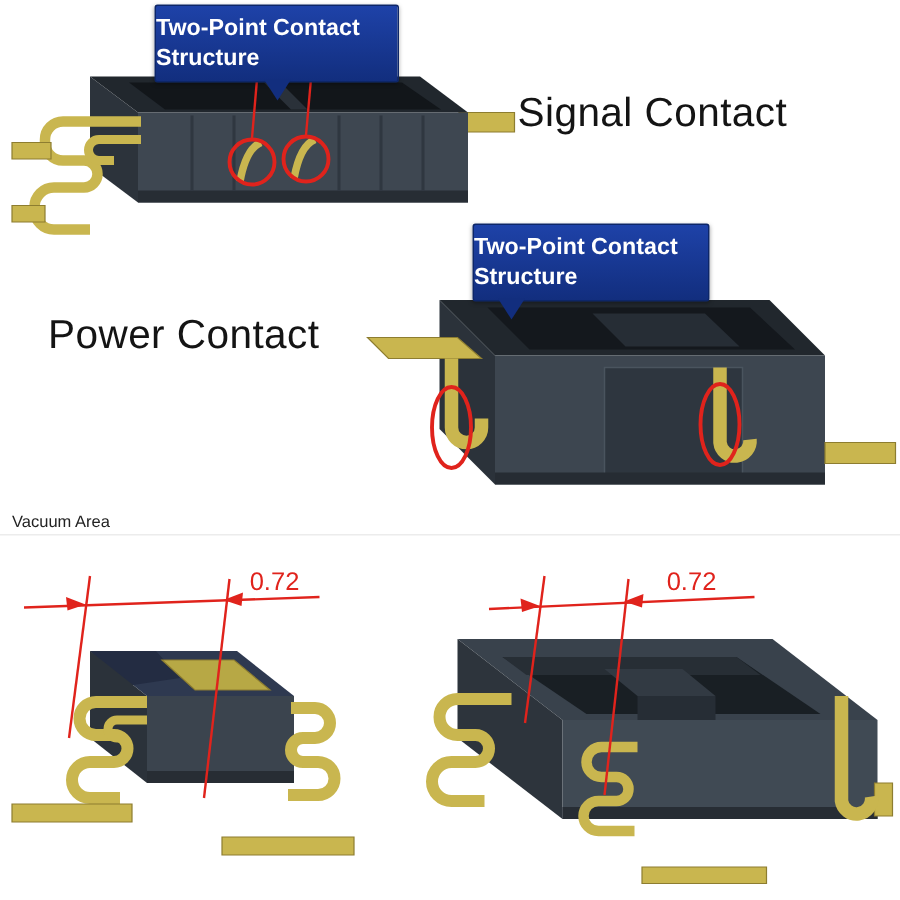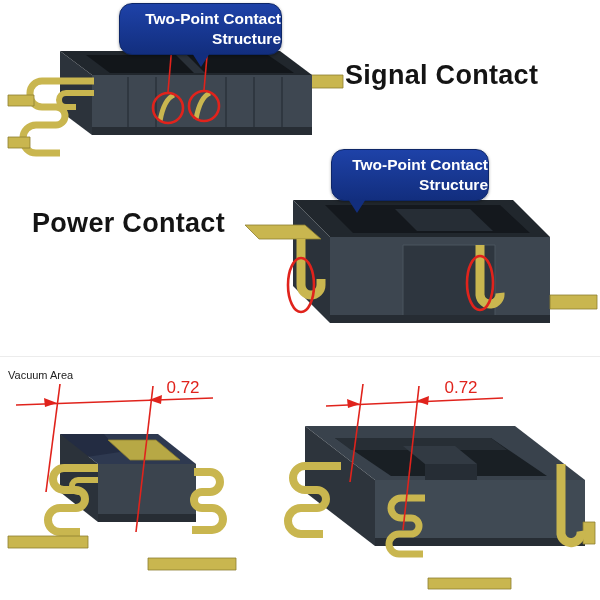--- a/index.html
+++ b/index.html
@@ -1,26 +1,26 @@
 <!DOCTYPE html>
 <html style="--callout-blue: #1e42a8; --callout-blue-dark: #122e7e; --callout-text: #ffffff; --highlight-red: #e0231c; --gold: #c9b64f; --body-gray: #3e4751; --text-dark: #141414;"><head>
 <meta charset="utf-8">
 <style>
   * { margin:0; padding:0; box-sizing:border-box; }
   html,body { background:#ffffff; font-family:"Liberation Sans", sans-serif; }
   .page { position:relative; width:600px; height:600px; background:#ffffff; overflow:hidden; }
   .layer { position:absolute; }
-  .big-label { position:absolute; font-weight:bold; font-size:27px; color:var(--text-dark,#141414); letter-spacing:.3px; white-space:nowrap; }
+  .big-label { position:absolute; font-weight:normal; font-size:27px; color:var(--text-dark,#141414); letter-spacing:.3px; white-space:nowrap; }
   .small-label { position:absolute; font-size:11px; color:#222; }
   .callout {
-    position:absolute; border-radius:13px; text-align:right;
+    position:absolute; border-radius:2px; text-align:left;
     background:linear-gradient(180deg, var(--callout-blue,#1e42a8) 0%, var(--callout-blue-dark,#122e7e) 100%);
     color:var(--callout-text,#fff); font-weight:bold; font-size:15.5px; line-height:1.3;
     display:flex; flex-direction:column; justify-content:center;
-    box-shadow:0 1px 3px rgba(0,0,0,.35); border:1px solid #0d2668;margin-left:16px;
+    box-shadow:0 1px 3px rgba(0,0,0,.35); border:1px solid #0d2668;
   }
   .callout-tail { position:absolute; width:0; height:0;
     border-left:9px solid transparent; border-right:9px solid transparent;
     border-top:14px solid var(--callout-blue-dark,#122e7e); }
   .divider { position:absolute; left:0; width:600px; height:1px; background:#ececec; }
   svg { position:absolute; overflow:visible; }
   .gold { fill:var(--gold,#c9b64f); stroke:#8d7d30; stroke-width:.8; }
   .gold-stroke { fill:none; stroke:var(--gold,#c9b64f); stroke-linejoin:round; stroke-linecap:butt; }
   .red-stroke { fill:none; stroke:var(--highlight-red,#e0231c); stroke-width:2.6; }
   .red-line { fill:none; stroke:var(--highlight-red,#e0231c); stroke-width:1.6; }
@@ -91,21 +91,21 @@
   <div class="callout" style="left:315px; top:149px; width:158px; height:52px;">
     <div>Two-Point Contact</div>
     <div>Structure</div>
     <div class="callout-tail" style="left:16px; bottom:-13px;"></div>
   </div>
 
   <div class="big-label" style="left:32px; top:208px;">Power Contact</div>
 
   <div class="divider" style="top:356px;"></div>
 
-  <div class="small-label" style="left:8px; top:369px;">Vacuum Area</div>
+  <div class="small-label" style="left:8px; top:342px;">Vacuum Area</div>
 
   <svg class="layer" style="left:8px; top:418px;" width="245" height="175" viewBox="0 0 245 175">
     <g>
       <polygon fill="#2e3950" points="52,16 150,16 188,46 90,46"></polygon>
       <polygon fill="#232c42" points="52,16 96,16 112,34 72,40"></polygon>
       <polygon fill="#b7a845" stroke="#8d7d30" stroke-width=".8" points="100,22 148,22 172,42 122,42"></polygon>
       <polygon fill="#2b323a" points="52,16 90,46 90,104 52,74"></polygon>
       <polygon fill="#3b444e" points="90,46 188,46 188,104 90,104"></polygon>
       <rect x="90" y="96" width="98" height="8" fill="#272d34"></rect>
     </g>

